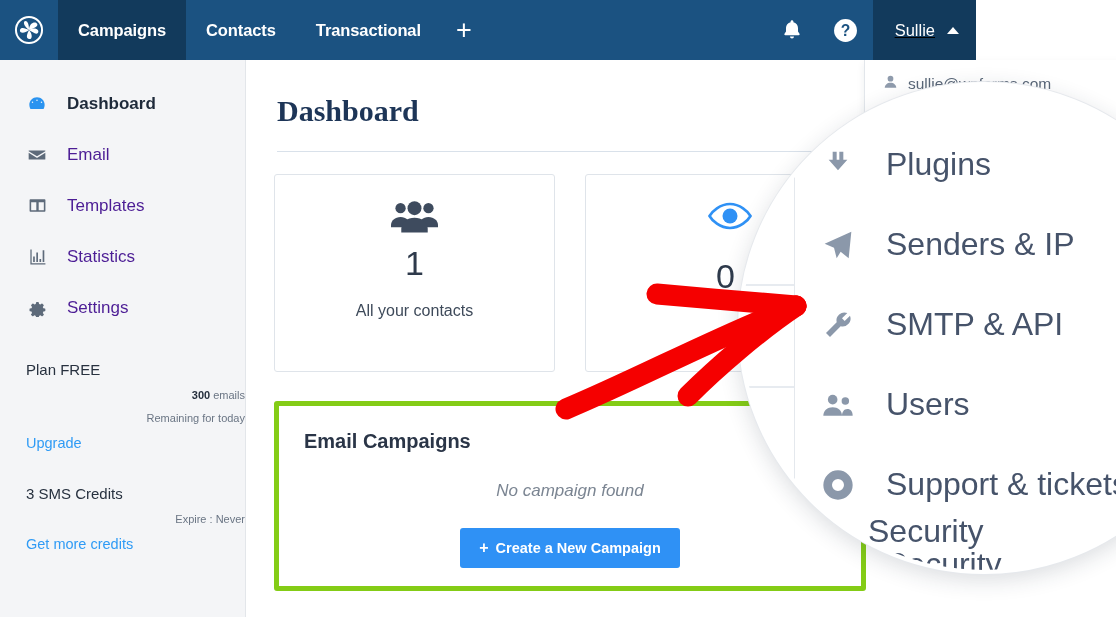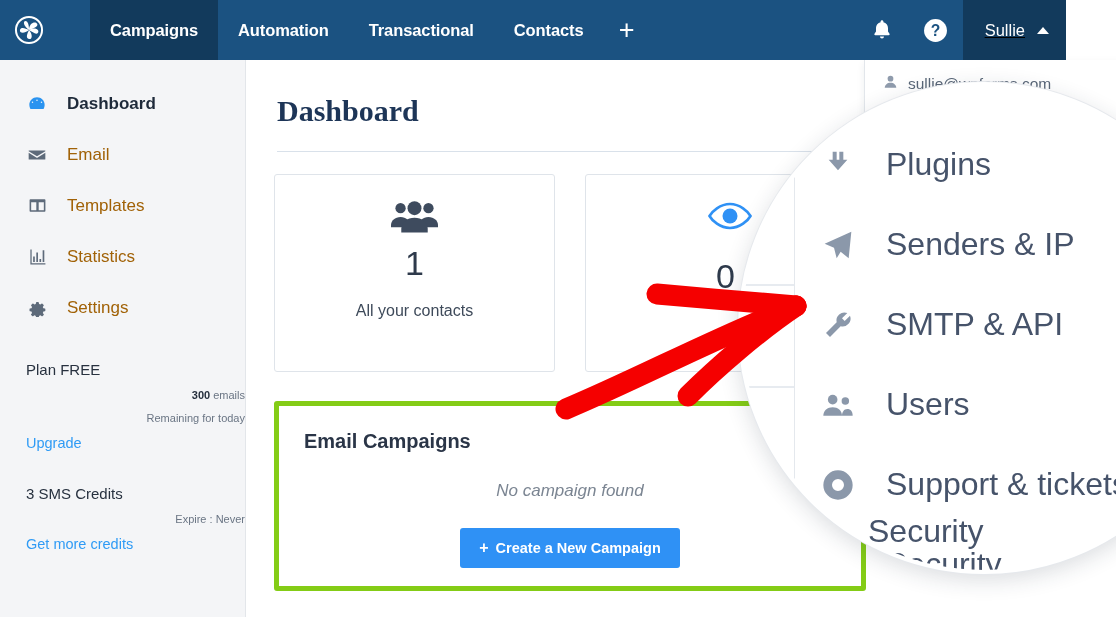--- a/index.html
+++ b/index.html
@@ -6,25 +6,24 @@
   html, body {
     width: 1116px; height: 617px;
     font-family: "Liberation Sans", sans-serif;
     background: #ffffff;
     overflow: hidden;
   }
   #app { position: relative; width: 1116px; height: 617px; }
 
   
   .topnav {
-    position: absolute; top: 0; left: 0; width: 1066px; height: 60px;
+    position: absolute; top: 0; left: 0; width: 976px; height: 60px;
     background: #1b5281;
     display: flex; align-items: stretch;
     z-index: 5;
-    gap: 32px;
   }
   .logo-box {
     width: 58px; height: 60px;
     display: flex; align-items: center; justify-content: center;
   }
   .logo-box svg { display: block; }
   .nav-items { display: flex; align-items: stretch; }
   .nav-item {
     display: flex; align-items: center;
     padding: 0 20px;
@@ -58,21 +57,21 @@
 
   
   .sidebar {
     position: absolute; top: 60px; left: 0; width: 246px; height: 557px;
     background: #f4f5f7;
     border-right: 1px solid #e3e6ea;
   }
   .side-item {
     display: flex; align-items: center; gap: 19px;
     height: 51px; padding-left: 26px;
-    color: #a16207; font-size: 17px;
+    color: #4c1d95; font-size: 17px;
     cursor: pointer;
   }
   .side-item .sico { width: 22px; display: flex; justify-content: center; }
   .side-item.active { color: #1e2a3a; font-weight: bold; }
   .side-item.active .sico svg { fill: #2a93f0; }
   .side-item .sico svg { fill: #5d6a7a; }
   .plan-block { padding: 28px 0 0 26px; }
   .plan-title { font-size: 15px; font-weight: normal; color: #27313f; margin-bottom: 11px; }
   .plan-line { font-size: 11px; color: #6a7584; margin-bottom: 11px; text-align: right; }
   .plan-line b { color: #27313f; font-weight: bold; }
@@ -200,27 +199,24 @@
           <path d="M20 20 C14 16, 13 10, 16 10 C19 10, 20 15, 20 20 Z"></path>
         </g>
       </svg>
     </div>
 
     <div class="nav-items">
       <div class="nav-item active">
         <span>Campaigns</span>
       </div>
       <div class="nav-item">
-        <span>Automation</span>
+        <span>Contacts</span>
       </div>
       <div class="nav-item">
         <span>Transactional</span>
-      </div>
-      <div class="nav-item">
-        <span>Contacts</span>
       </div>
       <div class="nav-plus">
         <span>+</span>
       </div>
     </div>
 
     <div class="nav-right">
       <div class="nav-icon-btn">
         <svg width="20" height="22" viewBox="0 0 20 22" aria-hidden="true">
           <path fill="#ffffff" d="M10 1.2c-.8 0-1.4.6-1.4 1.4v.6C5.9 3.8 4 6.2 4 9v3.6l-1.5 2.2c-.4.6 0 1.4.8 1.4h13.4c.8 0 1.2-.8.8-1.4L16 12.6V9c0-2.8-1.9-5.2-4.6-5.8v-.6c0-.8-.6-1.4-1.4-1.4z"></path>

